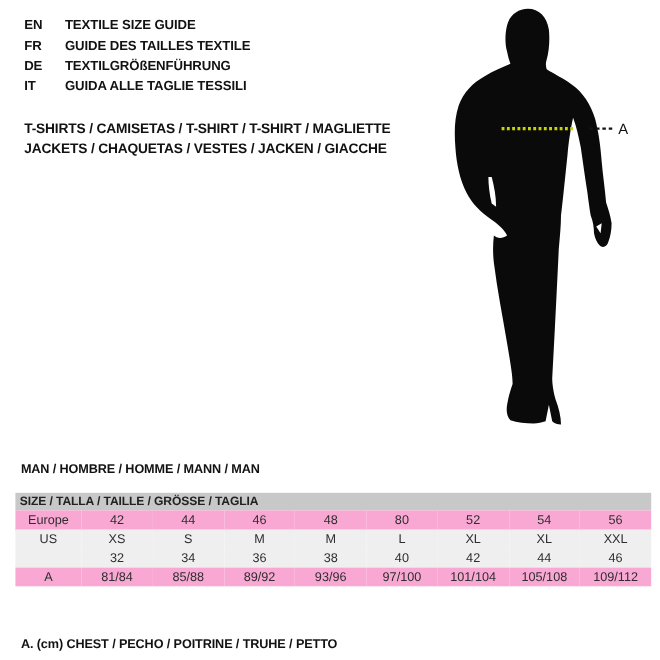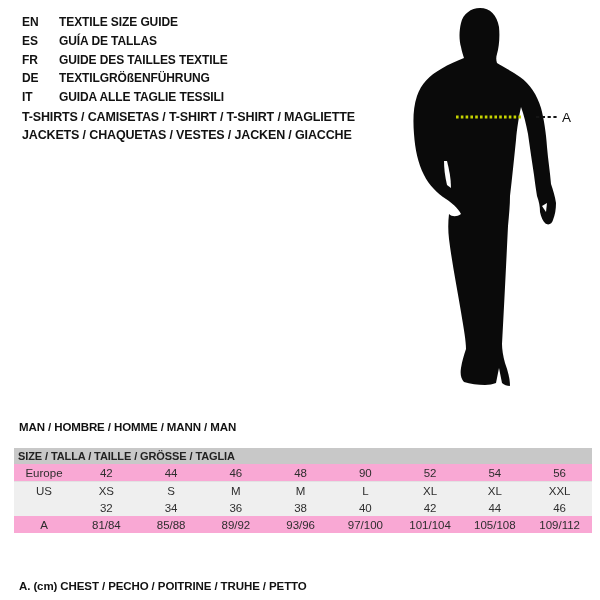--- a/index.html
+++ b/index.html
@@ -38,24 +38,20 @@
   
   .footnote{position:absolute;left:19px;top:580px;font-size:11.5px;font-weight:bold;letter-spacing:-0.1px;text-align:right;}
 </style>
 </head>
 <body>
 
 <div class="lang-block">
   <div class="lang-row">
     <span class="lang-code">EN</span>
     <span class="lang-label">TEXTILE SIZE GUIDE</span>
-  </div>
-  <div class="lang-row">
-    <span class="lang-code">ES</span>
-    <span class="lang-label">GUÍA DE TALLAS</span>
   </div>
   <div class="lang-row">
     <span class="lang-code">FR</span>
     <span class="lang-label">GUIDE DES TAILLES TEXTILE</span>
   </div>
   <div class="lang-row">
     <span class="lang-code">DE</span>
     <span class="lang-label">TEXTILGRÖßENFÜHRUNG</span>
   </div>
   <div class="lang-row">
@@ -94,21 +90,21 @@
         <col>
         <col>
       </colgroup>
     <tbody>
       <tr class="row-plain row-europe">
         <td class="row-label">Europe</td>
         <td>42</td>
         <td>44</td>
         <td>46</td>
         <td>48</td>
-        <td>90</td>
+        <td>80</td>
         <td>52</td>
         <td>54</td>
         <td>56</td>
       </tr>
       <tr class="row-shaded">
         <td class="row-label">US</td>
         <td>XS</td>
         <td>S</td>
         <td>M</td>
         <td>M</td>

